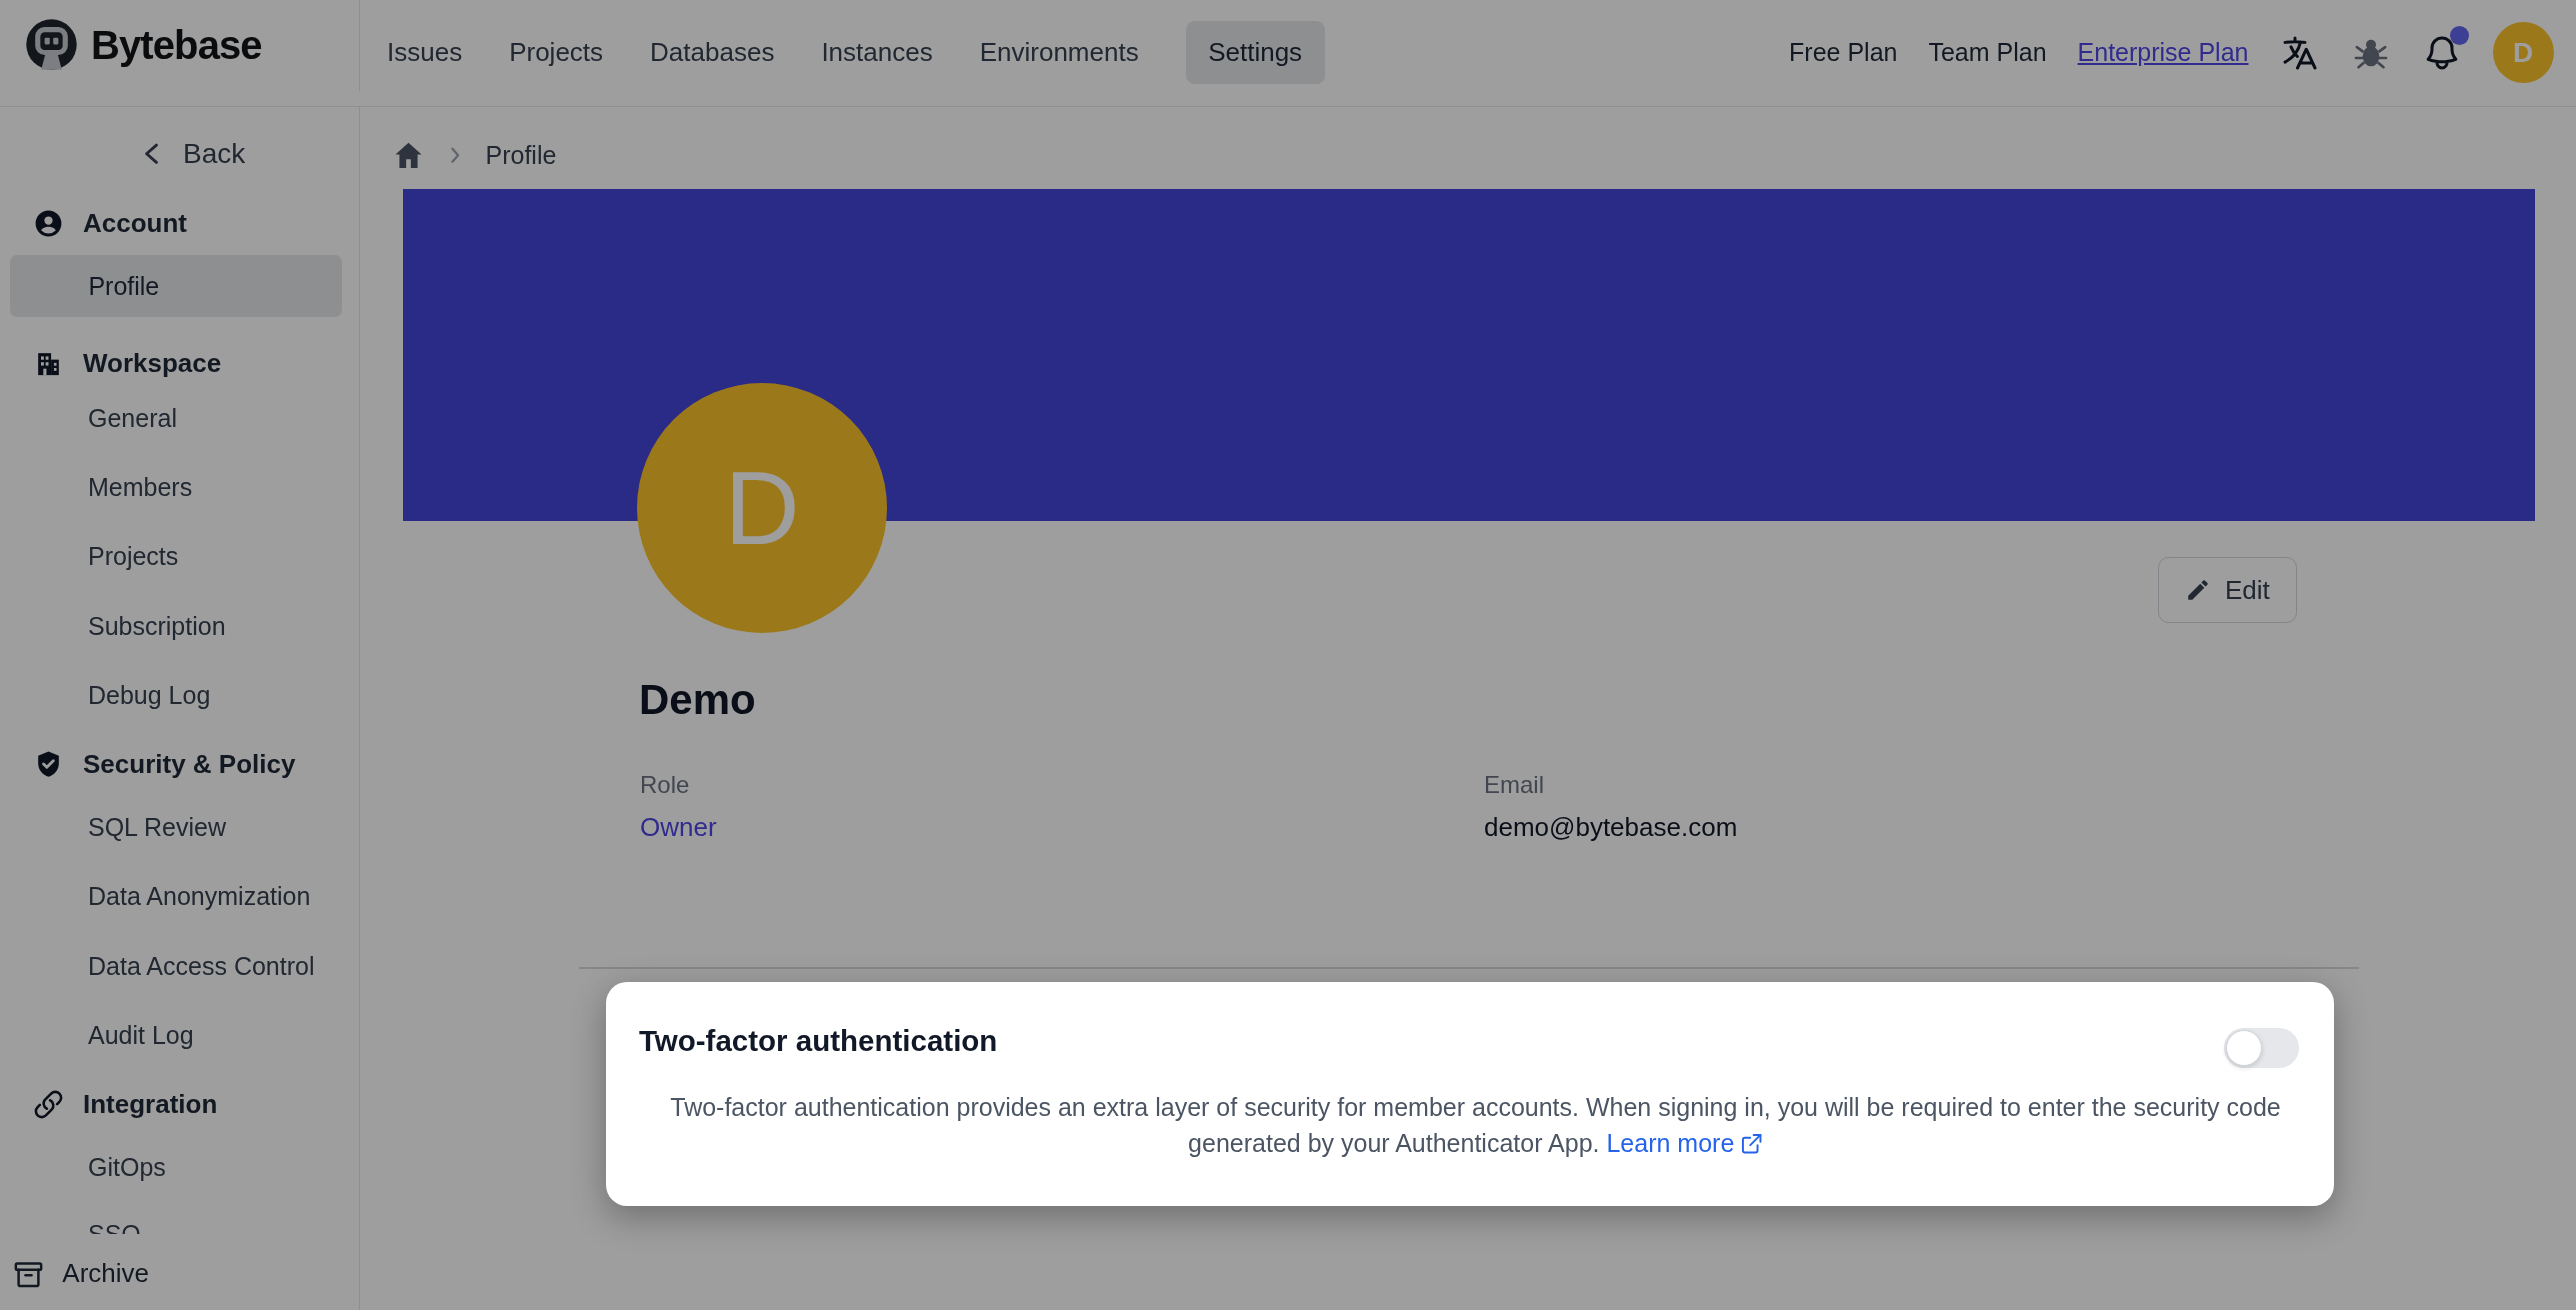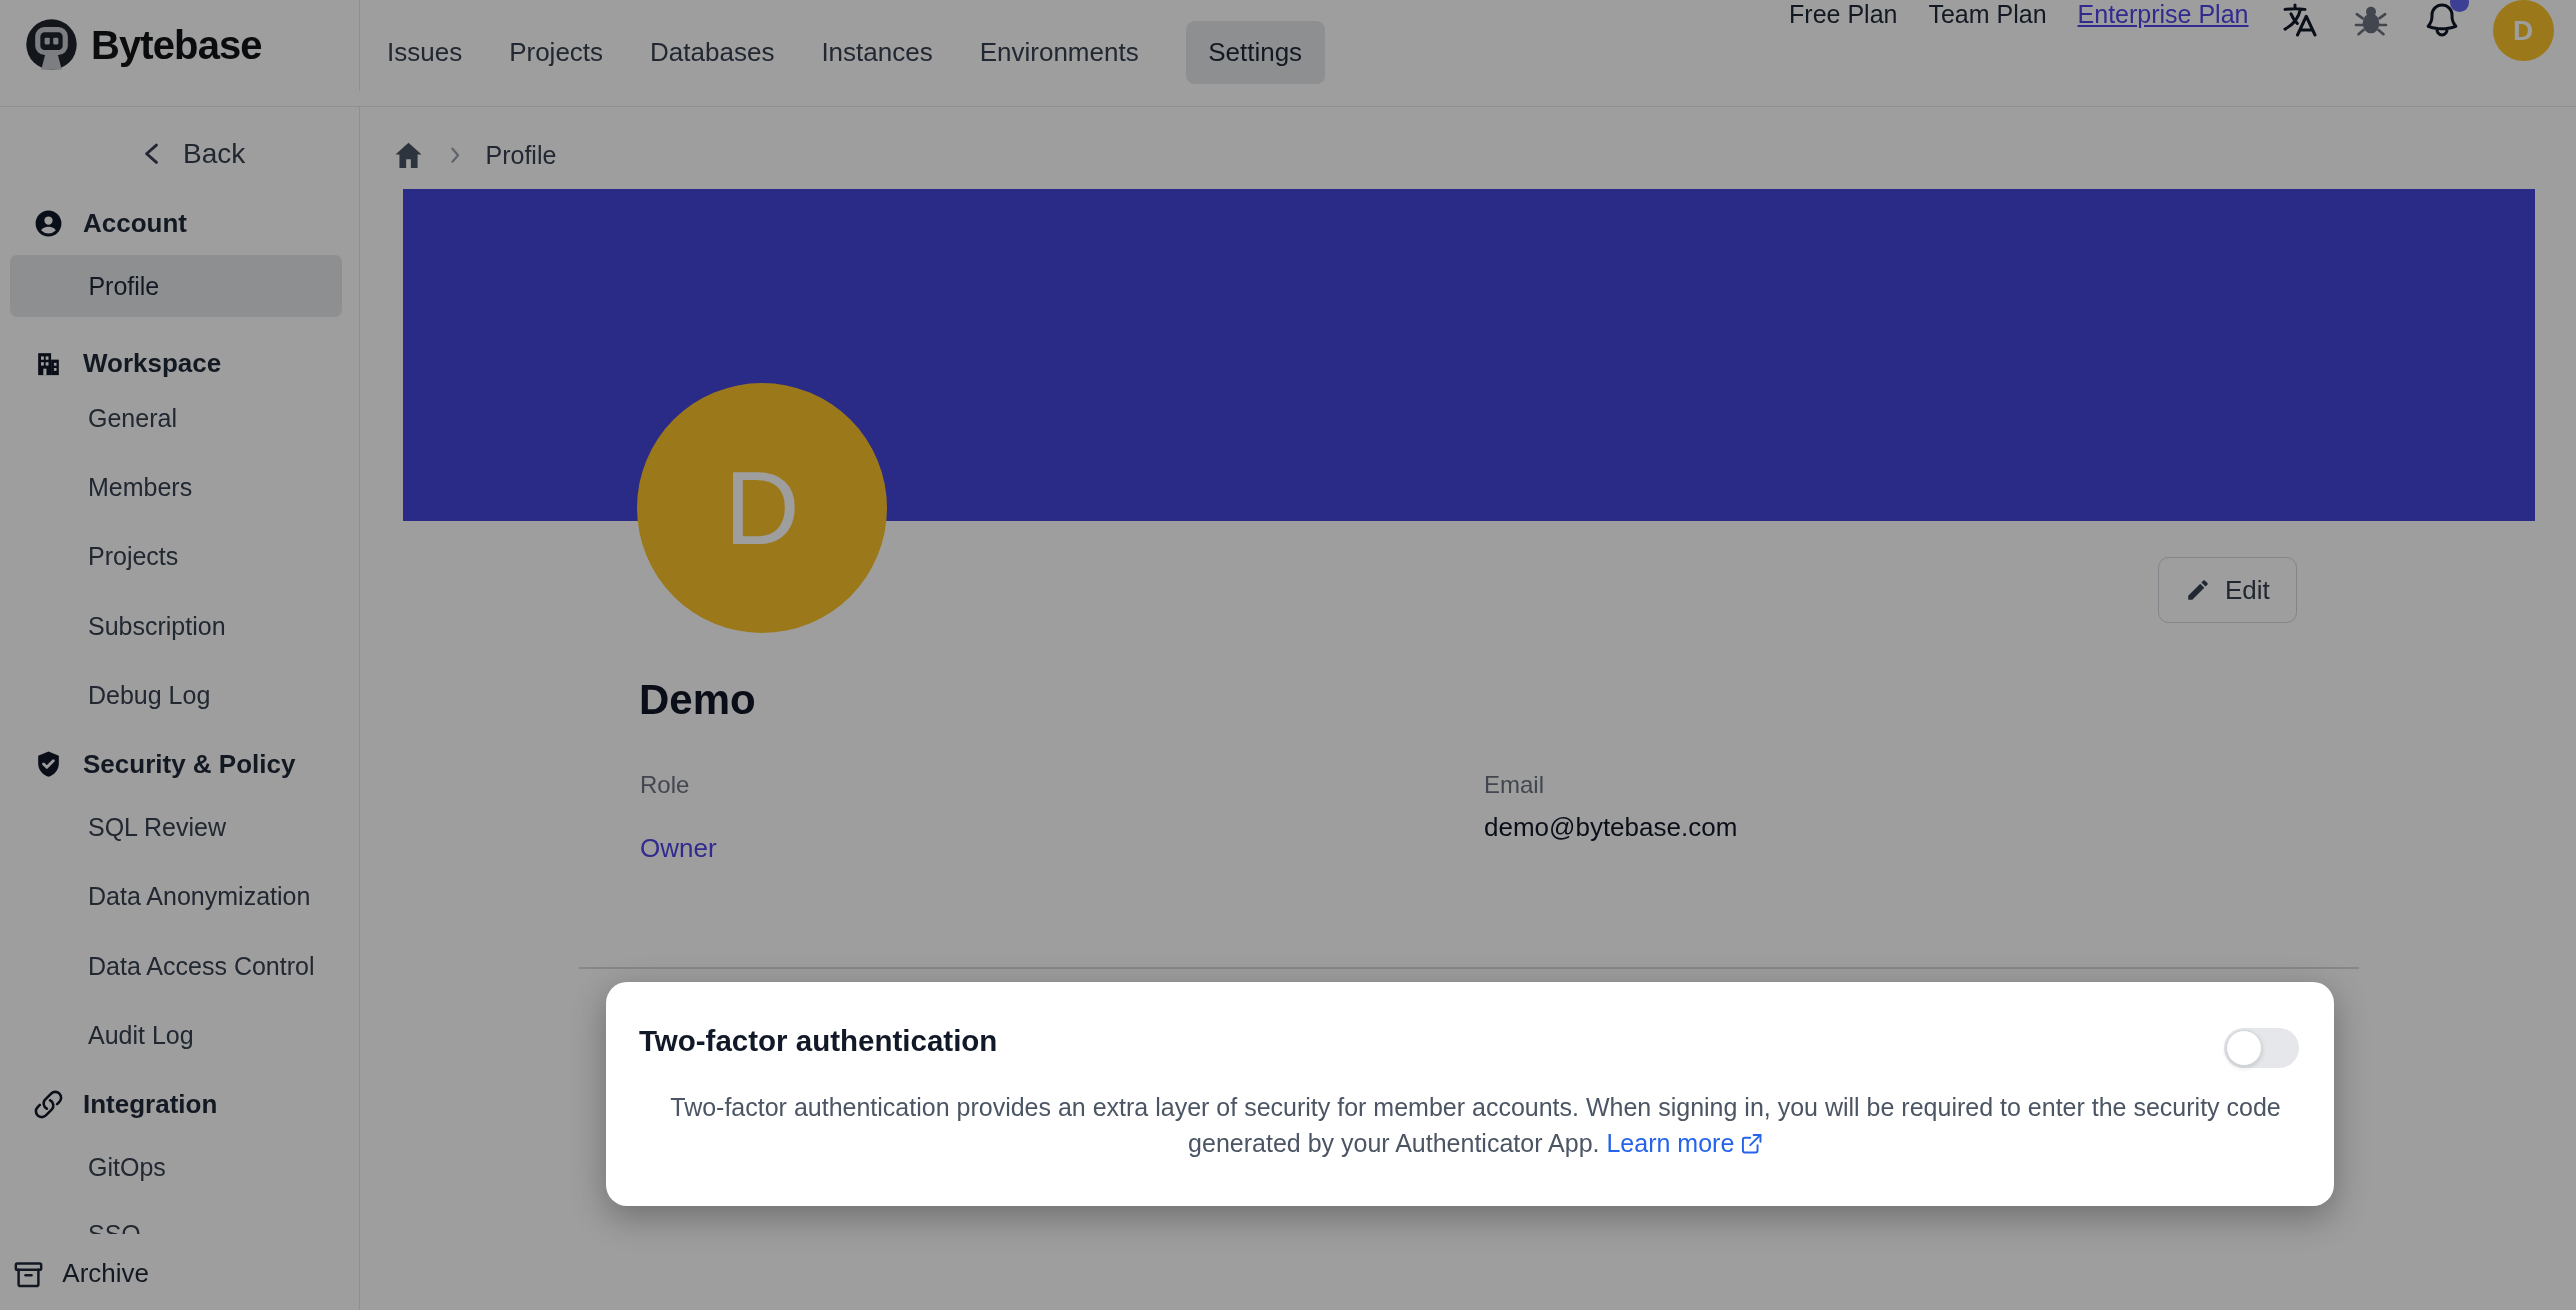--- a/index.html
+++ b/index.html
@@ -7,21 +7,21 @@
   body { font-family:"Liberation Sans", sans-serif; }
   .screen { position:relative; width:2576px; height:1311px; background:#fff; overflow:hidden; }
 
   
   .navbar { position:absolute; top:0; left:0; width:2576px; height:107px; background:#fff; border-bottom:1.7px solid #e5e7eb; z-index:2; }
   .brand-wrap { position:absolute; top:0; left:0; width:360px; height:91px; border-right:1.7px solid #e5e7eb; display:flex; align-items:center; padding-left:24px; gap:12px; }
   .brand-text { font-size:40px; font-weight:700; color:#111418; letter-spacing:-0.9px; }
   .nav-links { position:absolute; left:387px; top:0; height:105px; display:flex; align-items:center; gap:47px; }
   .nav-link { font-size:26px; color:#374151; cursor:pointer; padding:15.6px 0; }
   .nav-link.active { background:#e5e7eb; border-radius:8.7px; padding:15.6px 22.5px; color:#1f2937; }
-  .nav-right { position:absolute; right:22.5px; top:0; height:105px; display:flex; align-items:flex-start; gap:31px; }
+  .nav-right { position:absolute; right:22.5px; top:0; height:105px; display:flex; align-items:center; gap:31px; }
   .plan-text { font-size:25px; color:#1f2937; font-weight:500; cursor:pointer; }
   .plan-link { font-size:25px; color:#4f46e5; font-weight:500; text-decoration:underline; cursor:pointer; }
   .nav-icon { width:40px; height:40px; color:#111827; cursor:pointer; position:relative; }
   .nav-icon svg { width:100%; height:100%; }
   .nav-icon.bug { color:#6b7280; }
   .bell-dot { position:absolute; top:-7px; right:-7px; width:19px; height:19px; border-radius:50%; background:#6366f1; }
   .nav-avatar { width:61px; height:61px; border-radius:50%; background:#fbc42d; color:#fff; display:flex; align-items:center; justify-content:center; font-size:28px; font-weight:700; cursor:pointer; }
 
   
   .sidebar { position:absolute; top:107px; left:0; width:360px; height:1204px; background:#fff; border-right:1.7px solid #e5e7eb; z-index:1; }
@@ -242,21 +242,21 @@
         <svg viewBox="0 0 24 24" fill="currentColor">
             <path d="M3 17.25V21h3.75L17.81 9.94l-3.75-3.75L3 17.25zM20.71 7.04a1 1 0 000-1.41l-2.34-2.34a1 1 0 00-1.41 0l-1.83 1.83 3.75 3.75 1.83-1.83z"></path>
           </svg>
       </span>
       <span class="edit-label">Edit</span>
     </div>
 
     <div class="user-name">Demo</div>
 
     <span class="field-label" style="left:279px; top:663px;">Role</span>
-    <span class="role-link" style="left:279px; top:704px;margin-top:21px;">Owner</span>
+    <span class="role-link" style="left:279px; top:704px;">Owner</span>
     <span class="field-label" style="left:1123px; top:663px;">Email</span>
     <span class="field-value" style="left:1123px; top:704px;">demo@bytebase.com</span>
 
     <div class="hr"></div>
   </div>
 
   <div class="overlay"></div>
 
   <div class="tfa-card">
     <div class="tfa-title">Two-factor authentication</div>

